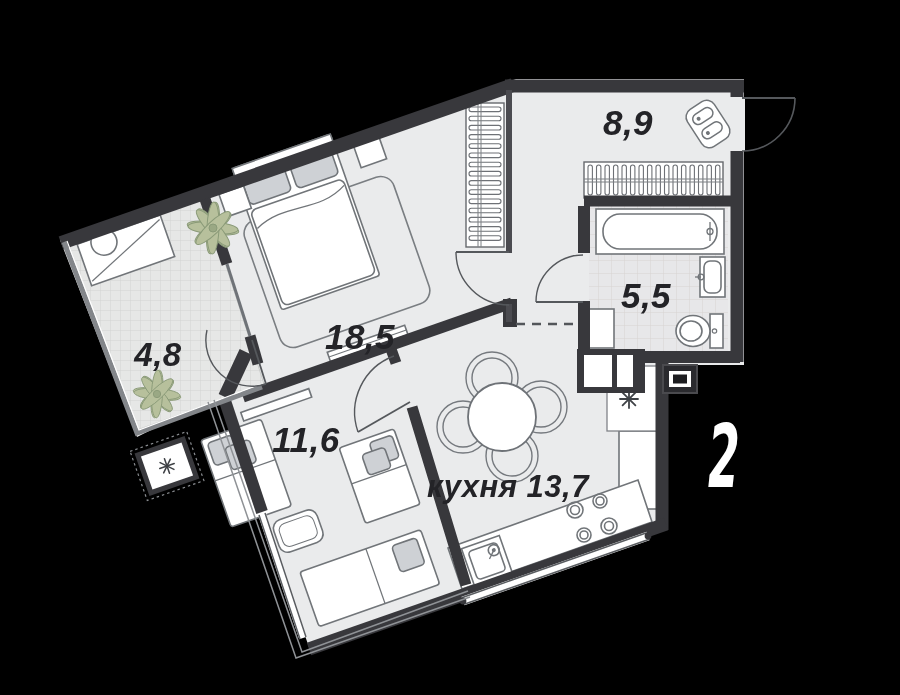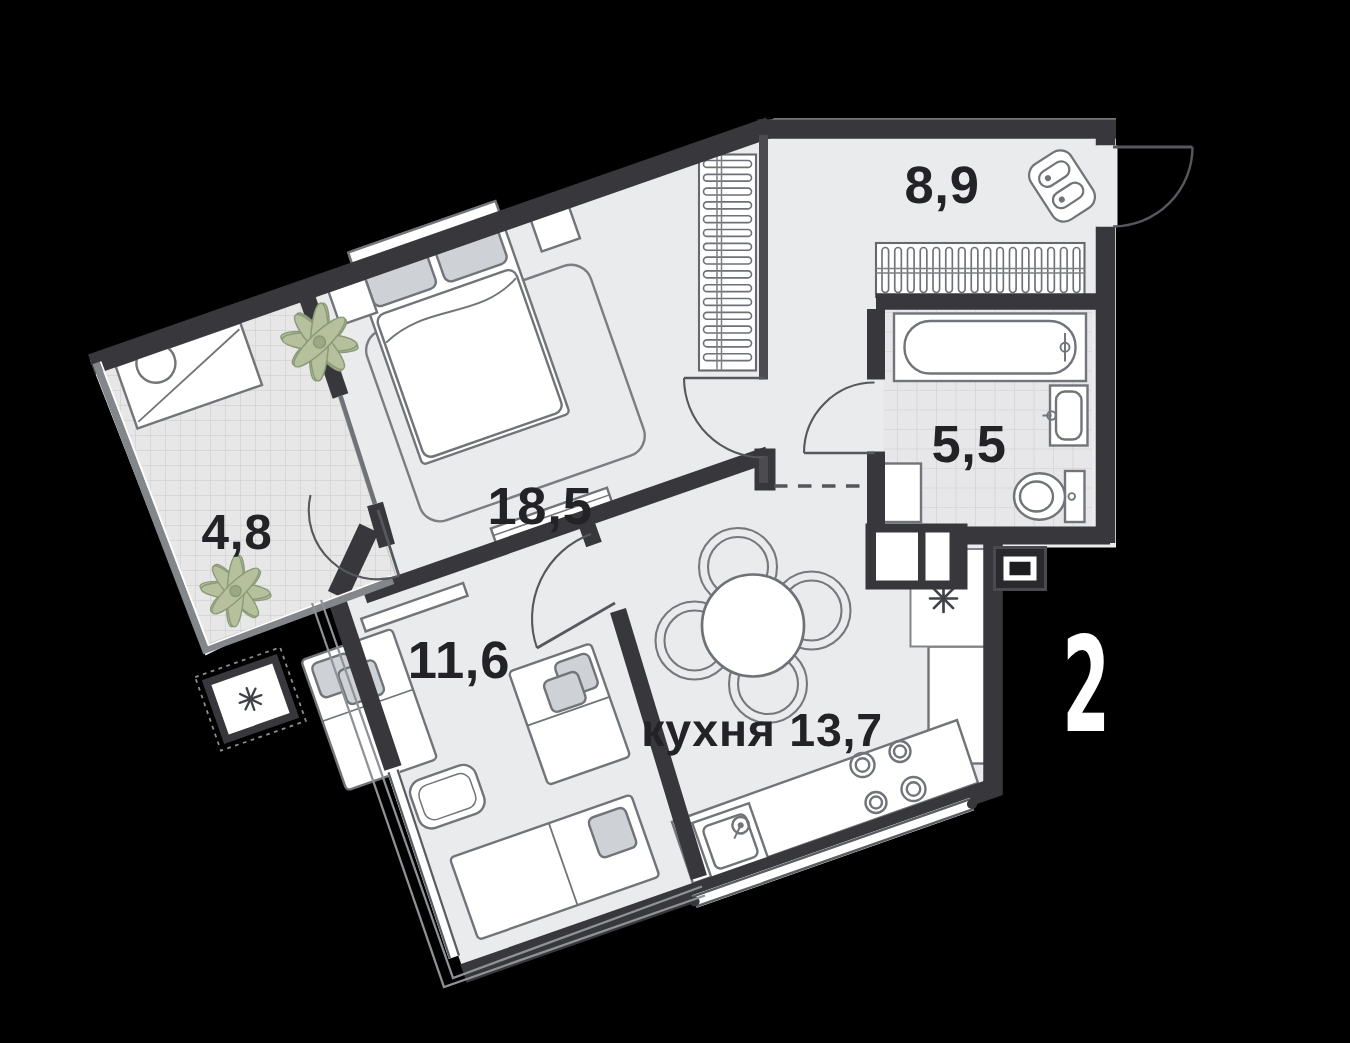--- a/index.html
+++ b/index.html
@@ -1,17 +1,17 @@
 <!DOCTYPE html>
 <html><head>
 <meta charset="utf-8">
 <style>
   html,body{margin:0;padding:0;background:#000;}
   .stage{position:relative;width:900px;height:695px;background:#000;overflow:hidden;
-         font-family:"Liberation Sans", sans-serif;}
+         font-family:"Liberation Sans", sans-serif;font-style:italic;}
   svg{display:block}
   text.area{font-family:"Liberation Sans", sans-serif;font-weight:bold;fill:#232327;letter-spacing:.5px;}
   text.apt{font-family:"DejaVu Sans", sans-serif;font-weight:bold;fill:#fff;}
 </style>
 </head>
 <body>
 
 <div class="stage">
 <svg width="900" height="695" viewBox="0 0 900 695">
   <defs>

